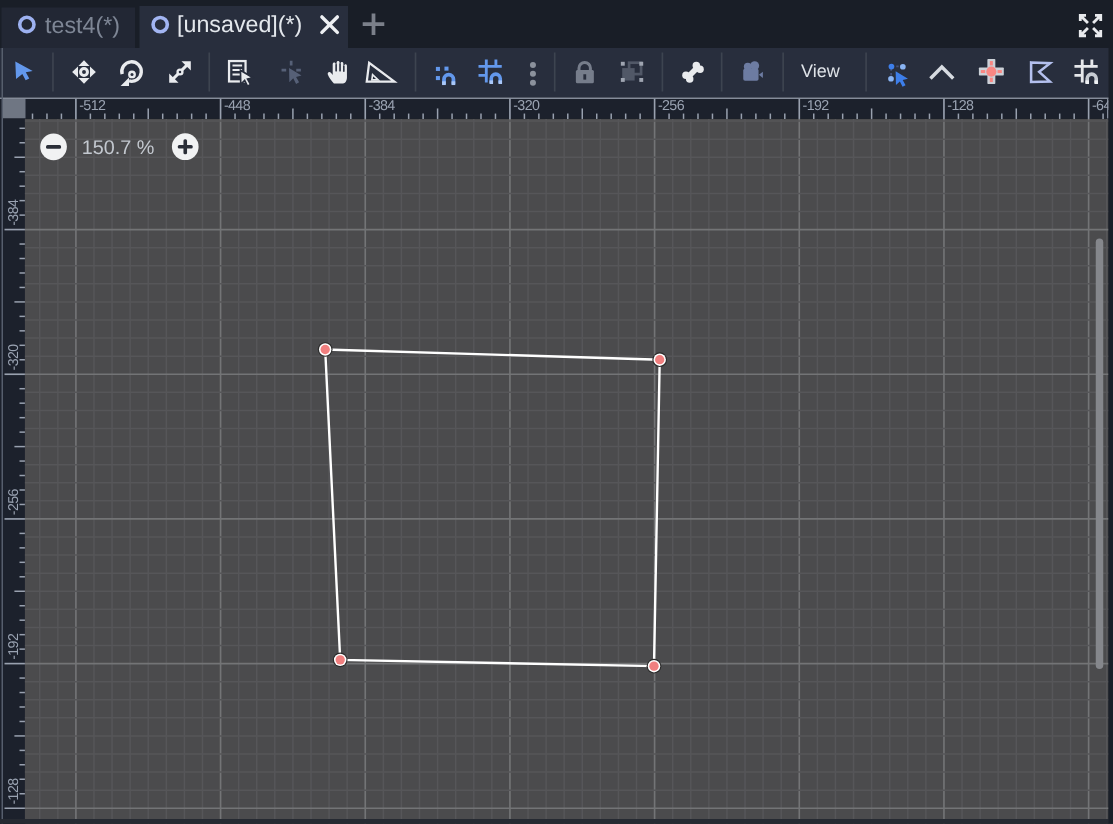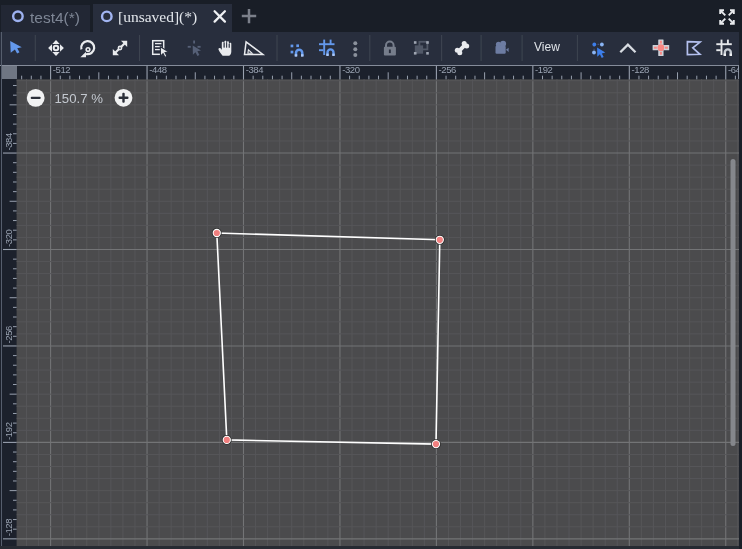--- a/index.html
+++ b/index.html
@@ -12,21 +12,21 @@
 <div class="abs" style="left:1px;top:4.5px;width:88.5px;height:27.5px;background:#222734;"></div>
 <div class="abs" style="left:93.3px;top:4px;width:138.3px;height:28px;background:#282e3d;"></div>
 
 <svg class="abs" style="left:0;top:0;" width="280" height="32" viewBox="0 0 280 32">
   <circle cx="17.9" cy="16.3" r="4.75" fill="none" stroke="#9db1f0" stroke-width="2.4"></circle>
   <circle cx="106.8" cy="16.4" r="4.75" fill="none" stroke="#a2b5f2" stroke-width="2.4"></circle>
   <path d="M 214.6 11.3 L 224.9 21.6 M 224.9 11.3 L 214.6 21.6" stroke="#eef0f3" stroke-width="2.3" stroke-linecap="round"></path>
   <path d="M 249 9 L 249 23.3 M 241.8 16.1 L 256.2 16.1" stroke="#7b808a" stroke-width="2.5"></path>
 </svg>
 <div class="abs" style="left:30px;top:8.5px;font-size:15.5px;color:#7e8695;">test4(*)</div>
-<div class="abs" style="left:118px;top:8px;font-size:15.5px;color:#e3e7ec;font-family:Liberation Serif, serif;">[unsaved](*)</div>
+<div class="abs" style="left:118px;top:8px;font-size:15.5px;color:#e3e7ec;">[unsaved](*)</div>
 
 <svg class="abs" style="left:718px;top:8px;" width="18" height="18" viewBox="0 0 18 18">
   <g stroke="#e8eaed" stroke-width="1.9" fill="none">
     <path d="M 7.3 7.3 L 2.3 2.3 M 2.2 6 L 2.2 2.2 L 6 2.2"></path>
     <path d="M 10.7 7.3 L 15.7 2.3 M 12 2.2 L 15.8 2.2 L 15.8 6"></path>
     <path d="M 7.3 10.7 L 2.3 15.7 M 2.2 12 L 2.2 15.8 L 6 15.8"></path>
     <path d="M 10.7 10.7 L 15.7 15.7 M 12 15.8 L 15.8 15.8 L 15.8 12"></path>
   </g>
 </svg>
 

